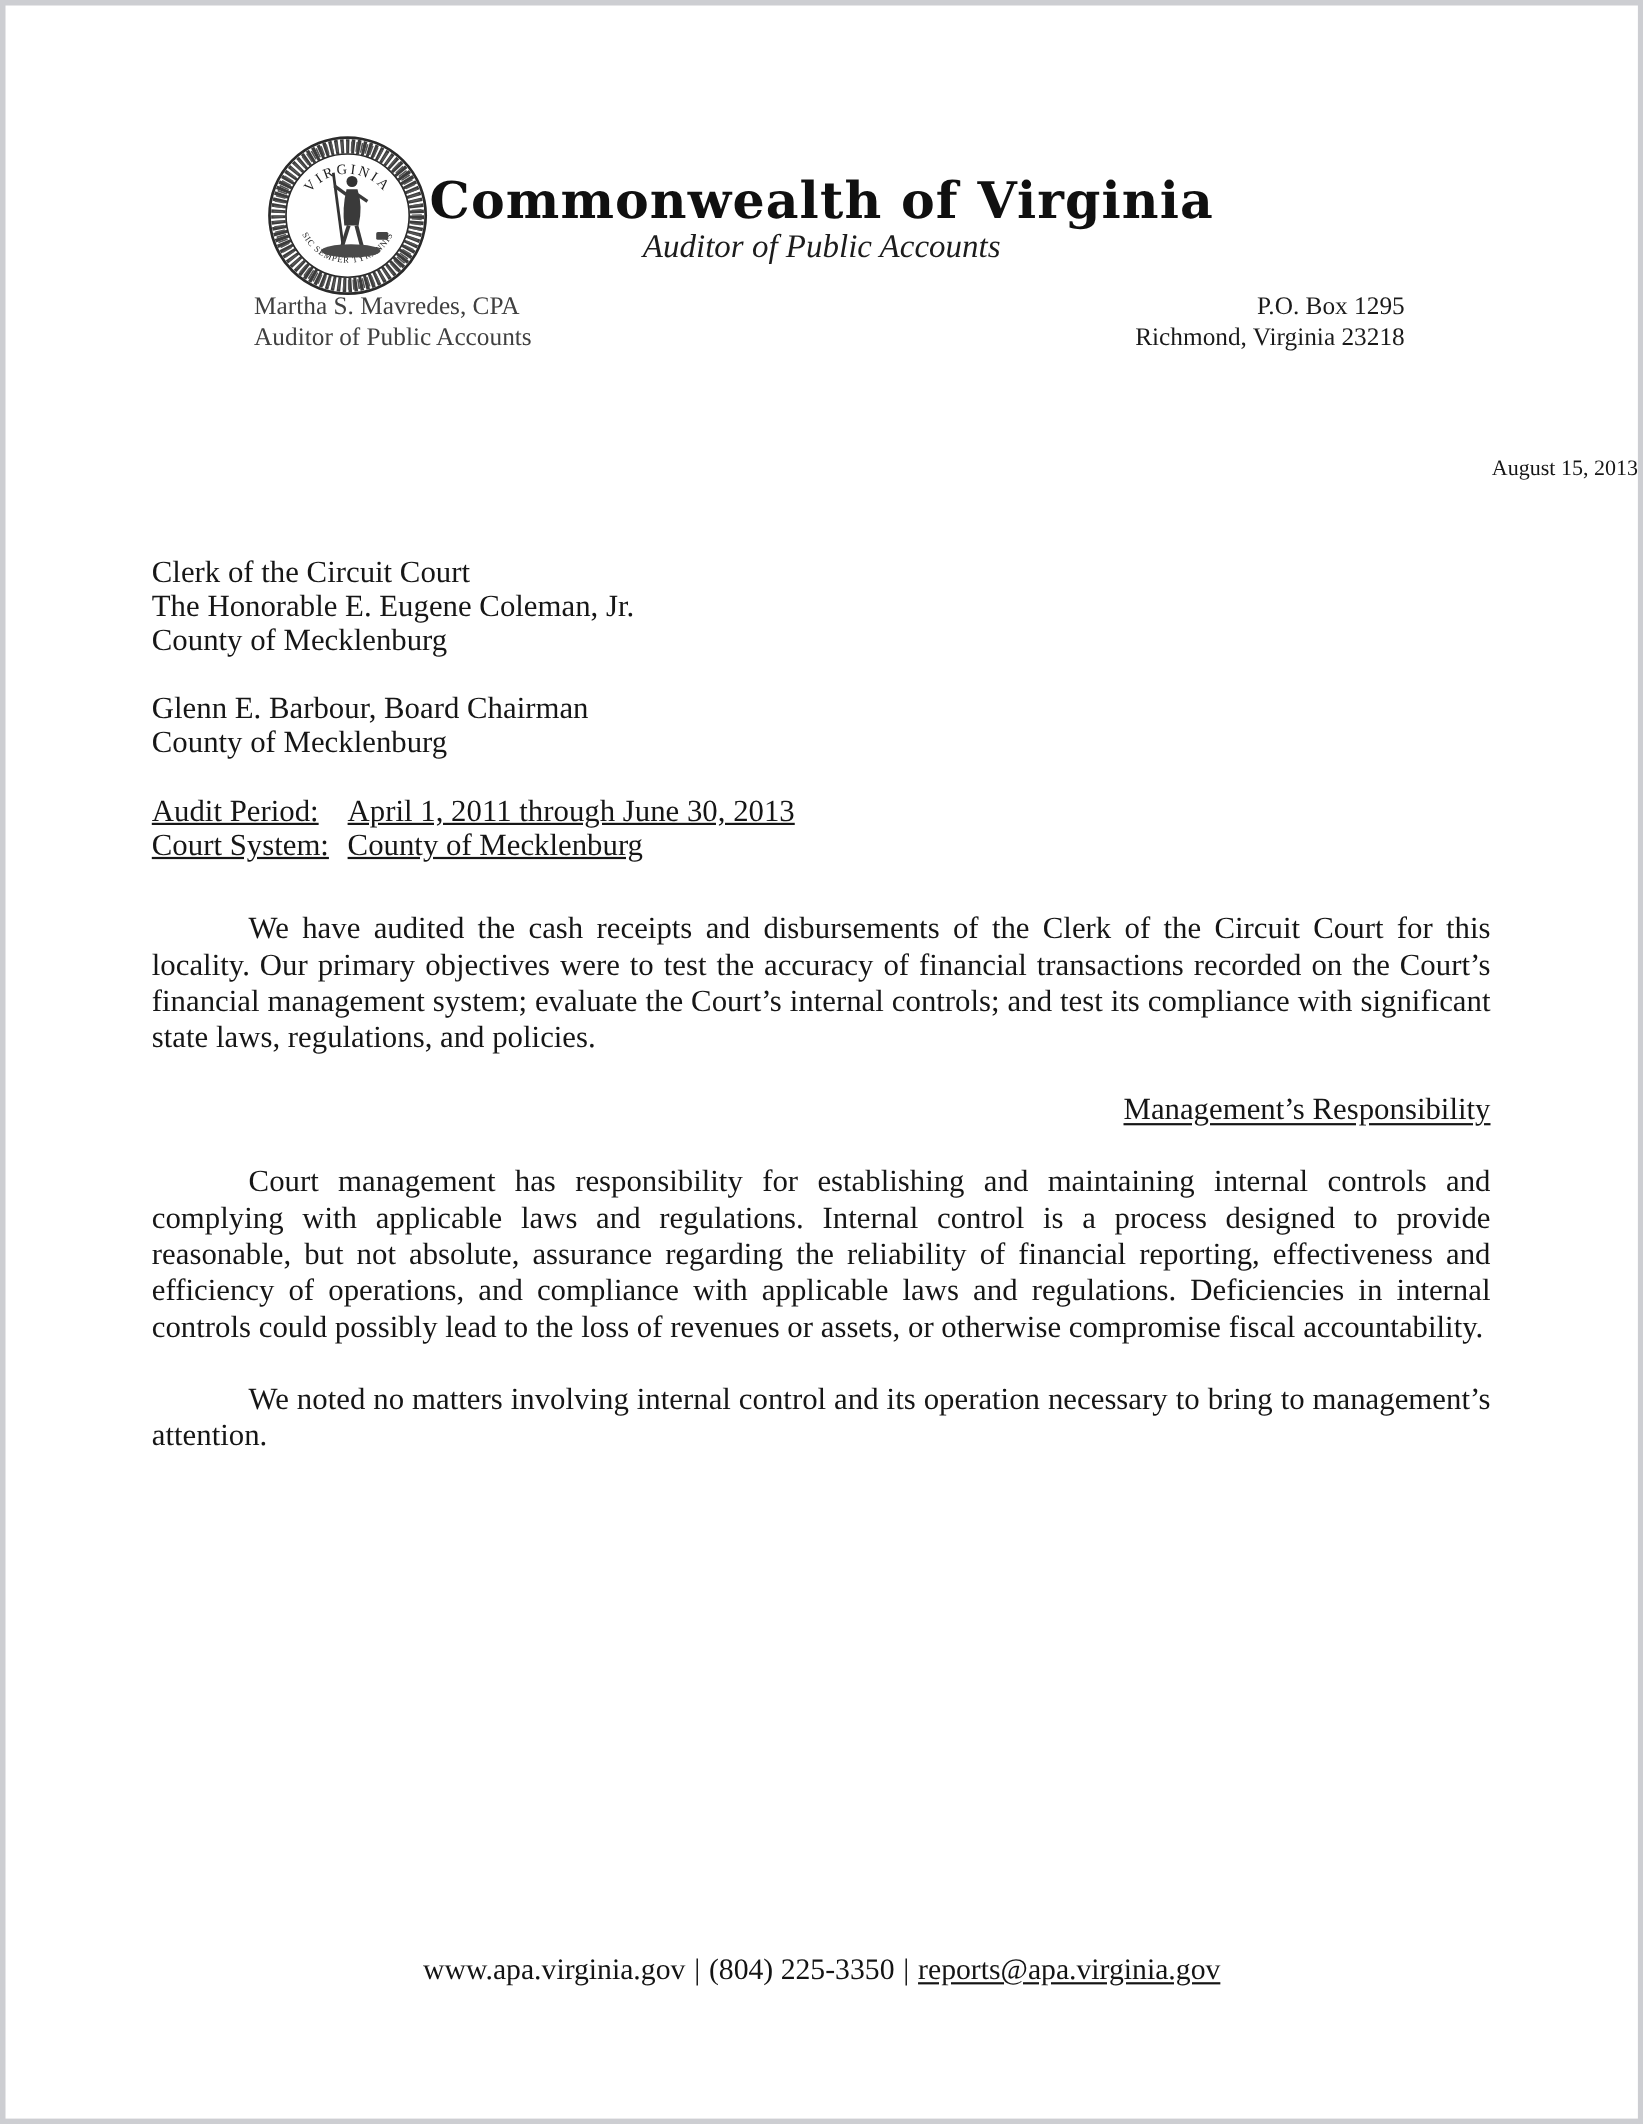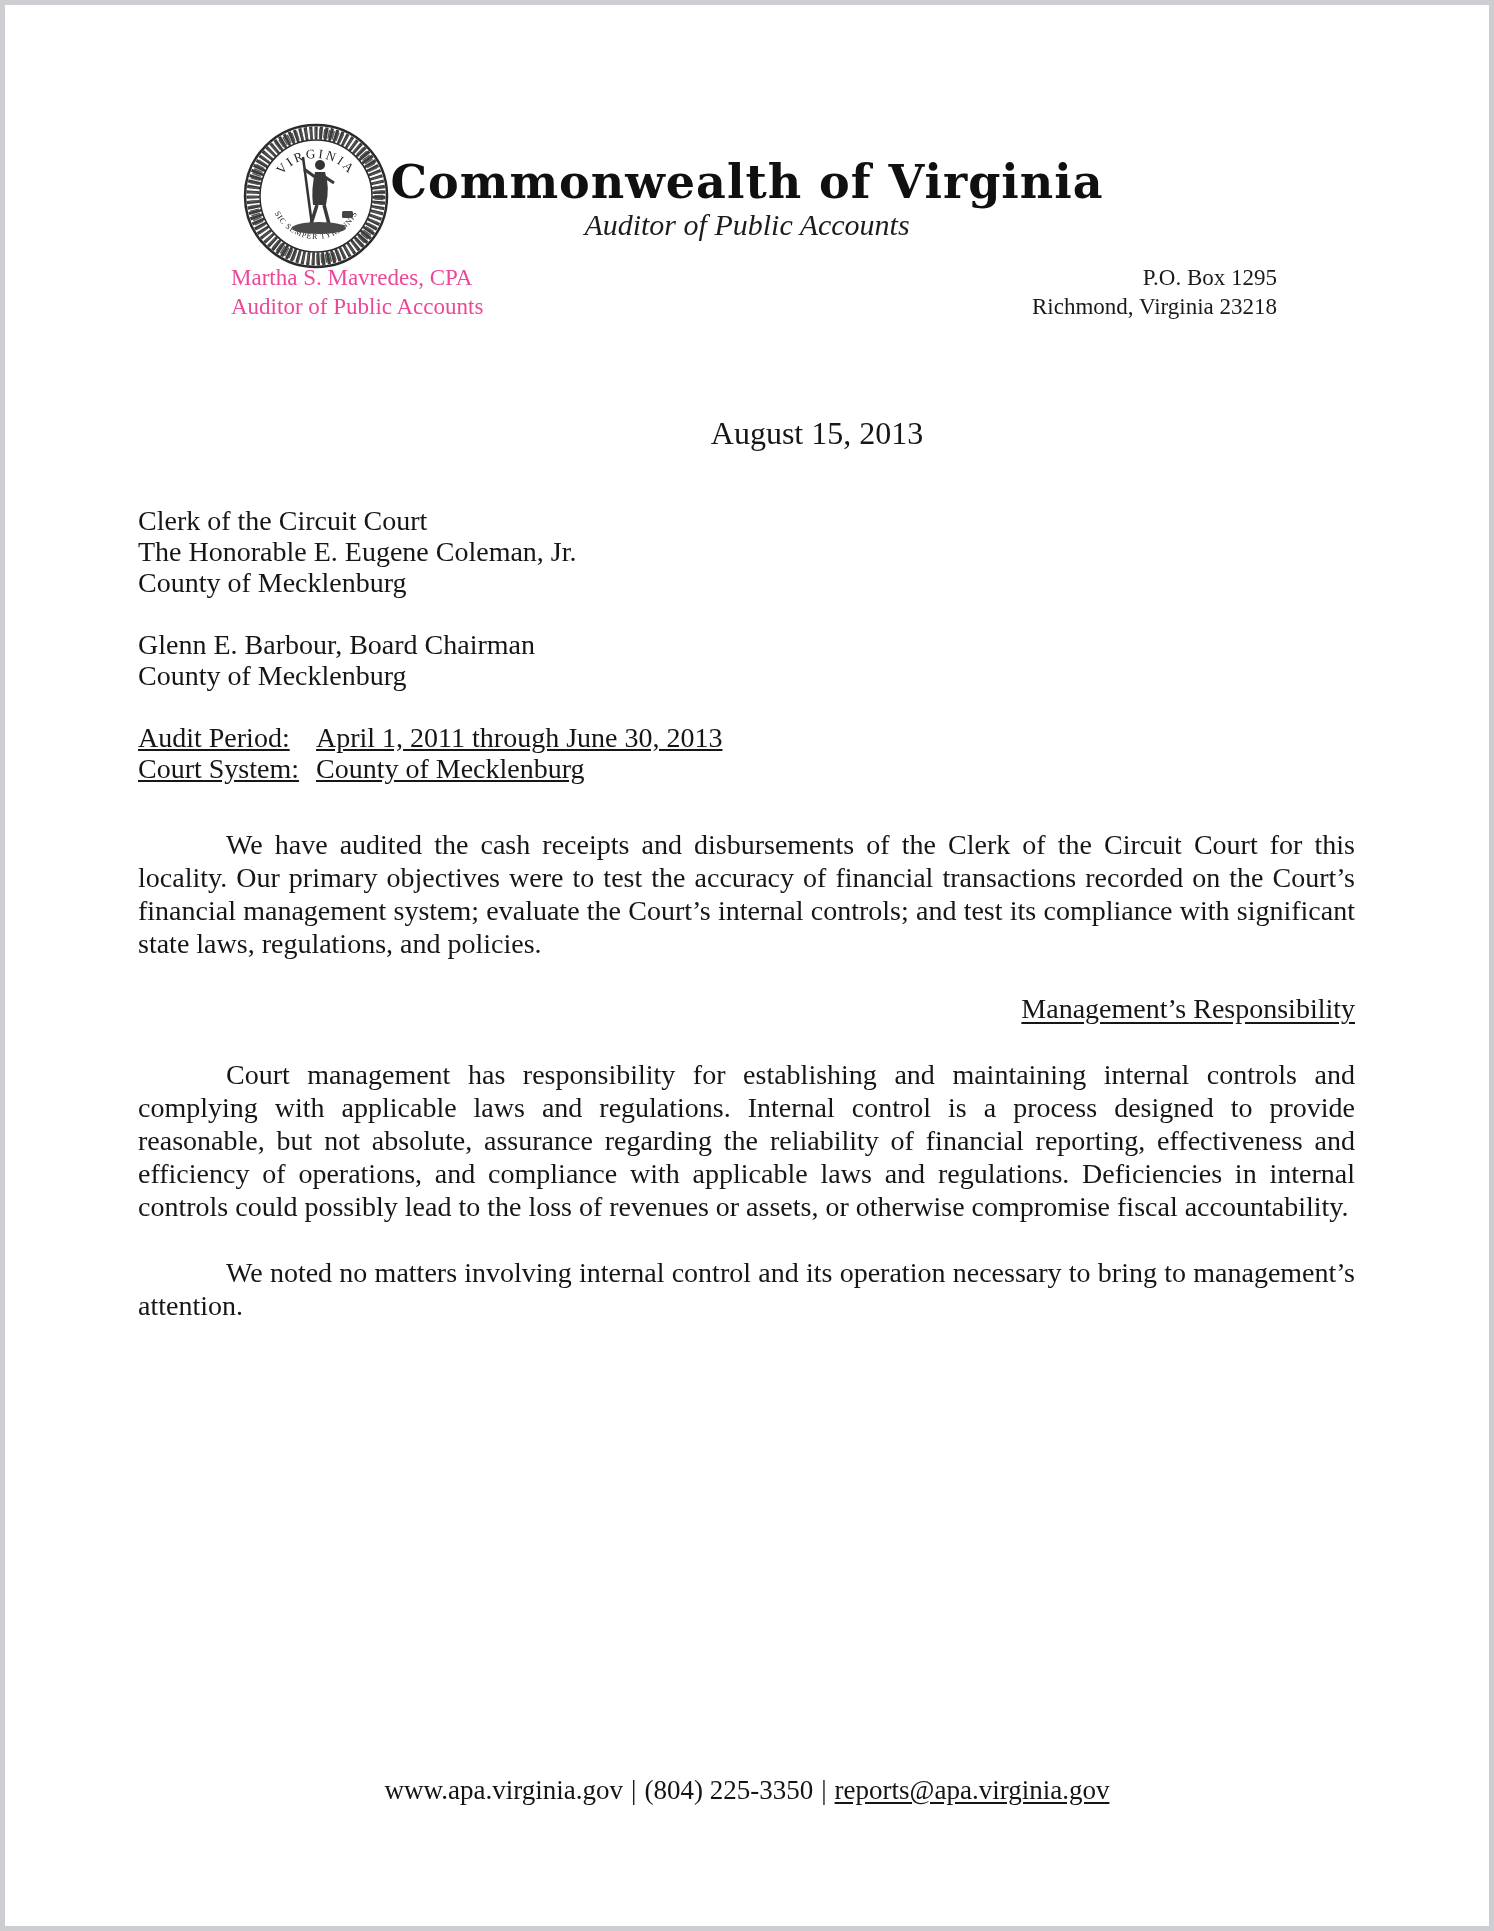--- a/index.html
+++ b/index.html
@@ -42,38 +42,38 @@
     font-style: italic;
     font-size: 30px;
     color: #1c1c1c;
   }
   .official-block {
     position: absolute;
     left: 226px;
     top: 258px;
     font-size: 23px;
     line-height: 29px;
-    color: #ec4899;
+    color: #404040;
   }
   .address-block {
     position: absolute;
     right: 212px;
     top: 258px;
     text-align: right;
     font-size: 23px;
     line-height: 29px;
     color: #1a1a1a;
   }
   
   .date-line {
     position: absolute;
     left: 0; right: 0;
     top: 410px;
-    text-align: center;
-    font-size: 32px;
+    text-align: right;
+    font-size: 20px;
     text-indent: 140px;
   }
   .letter-body {
     position: absolute;
     left: 133px;
     right: 134px;
     top: 500px;
     font-size: 28px;
     line-height: 31px;
   }

